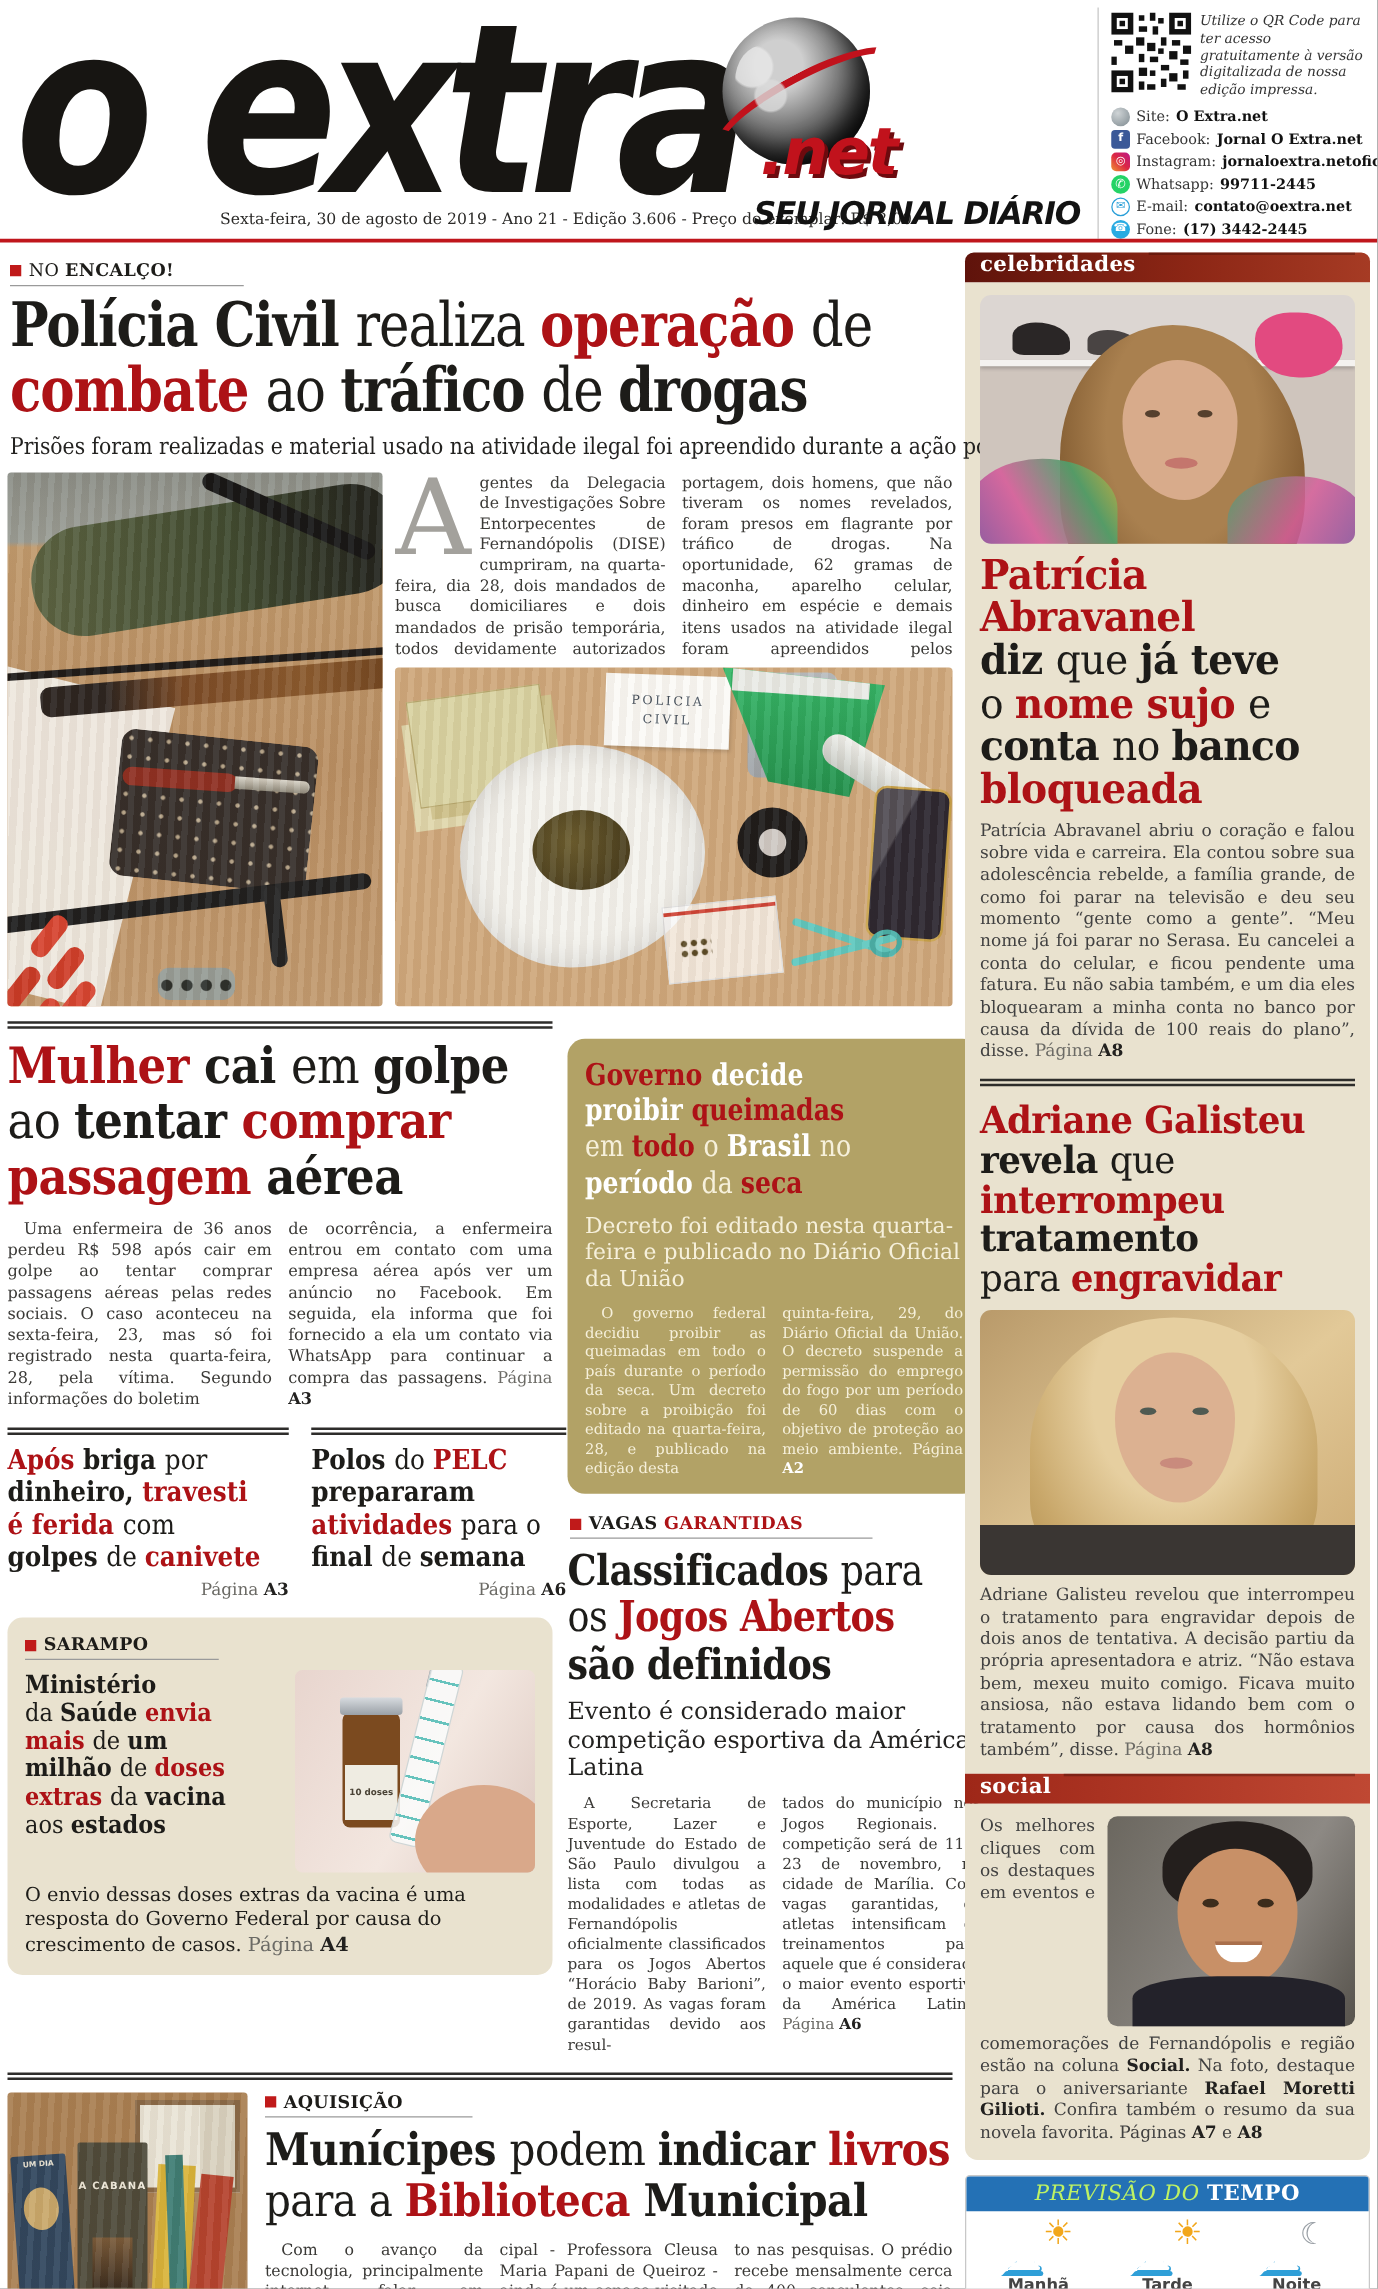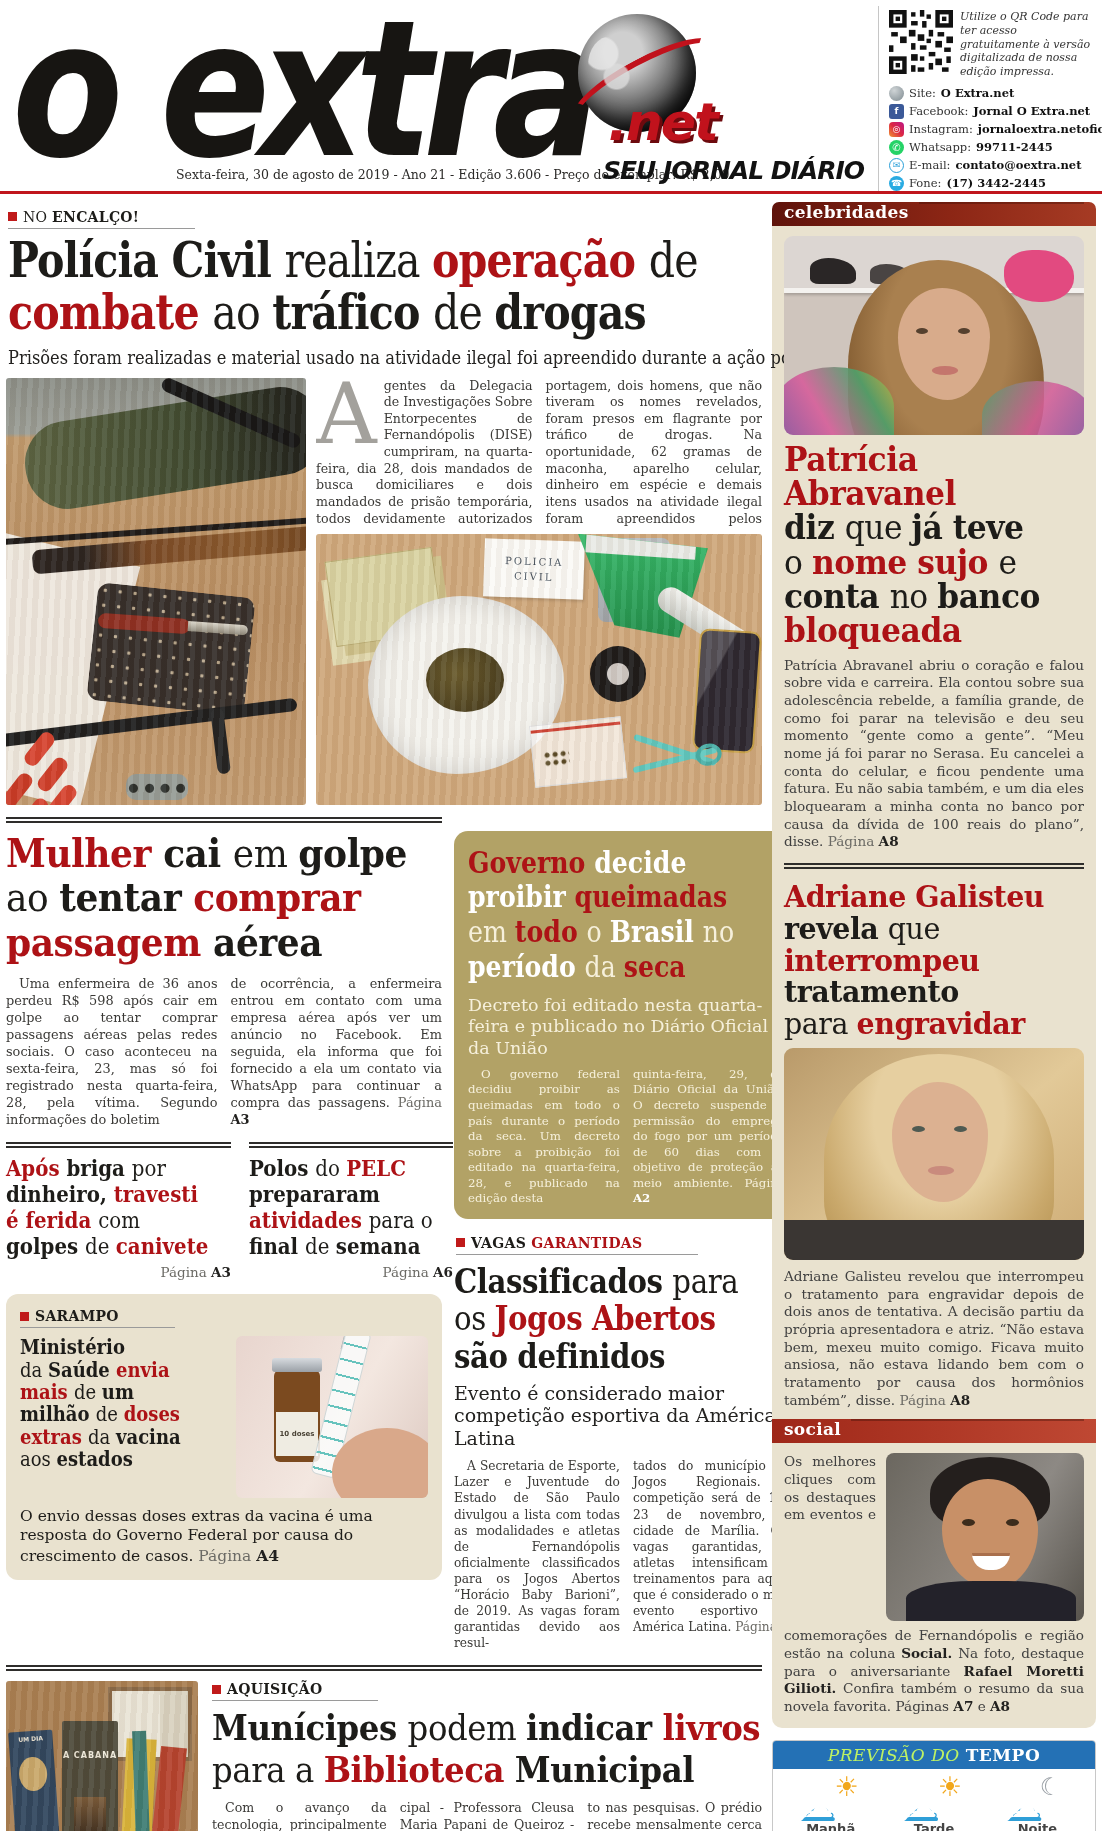--- a/index.html
+++ b/index.html
@@ -111,21 +111,21 @@
   .sep-main{margin:12px 0 8px 0;width:436px;}
   .rowb{display:grid;grid-template-columns:436px 1fr;gap:12px;}
   .g-headline{font-size:40px;--cond:.9;--lh:1.12;letter-spacing:-.5px;}
   .g-body{margin-top:10px;}
   .g-body .col{font-size:12.9px;}
   .minis{display:grid;grid-template-columns:1fr 1fr;gap:18px;margin-top:14px;}
   .mini .dsep{margin-bottom:8px;}
   .mini-h{font-size:22px;--cond:.9;--lh:1.18;}
 
   .gov-box{background:var(--khaki);border-radius:14px;padding:15px 14px 12px 14px;}
-  .gov-h{font-size:30px;--cond:.84;--lh:1.16;}
+  .gov-h{font-size:24px;--cond:.84;--lh:1.16;}
   .gov-sub{font-size:17.5px;line-height:1.22;color:#f6f0db;margin:10px 0 8px 0;}
   .gov-body .col{font-size:11.8px;line-height:1.32;color:#f6f0db;text-align:justify;}
   .gov-box .seg-n,.gov-box .seg-pg{color:#f6f0db;}
 
   .cl-kicker{margin:16px 0 8px 2px;align-items:center;}
   .cl-h{font-size:34px;--cond:.86;--lh:1.1;letter-spacing:-.5px;}
   .cl-sub{font-size:19px;line-height:1.18;color:#232220;margin:7px 0 9px 0;}
   .cl-body .col{font-size:12.2px;}
 
   .sarampo-box{background:var(--beige);border-radius:12px;padding:14px;margin-top:14px;}

